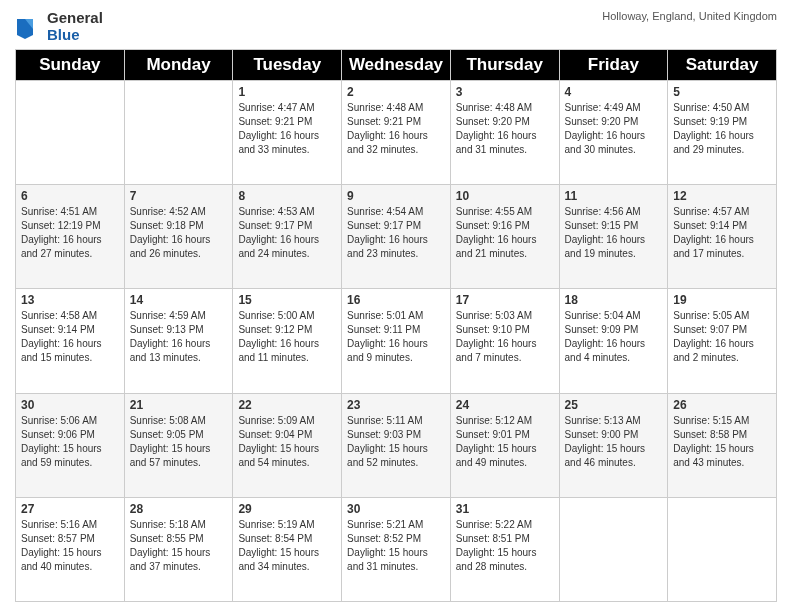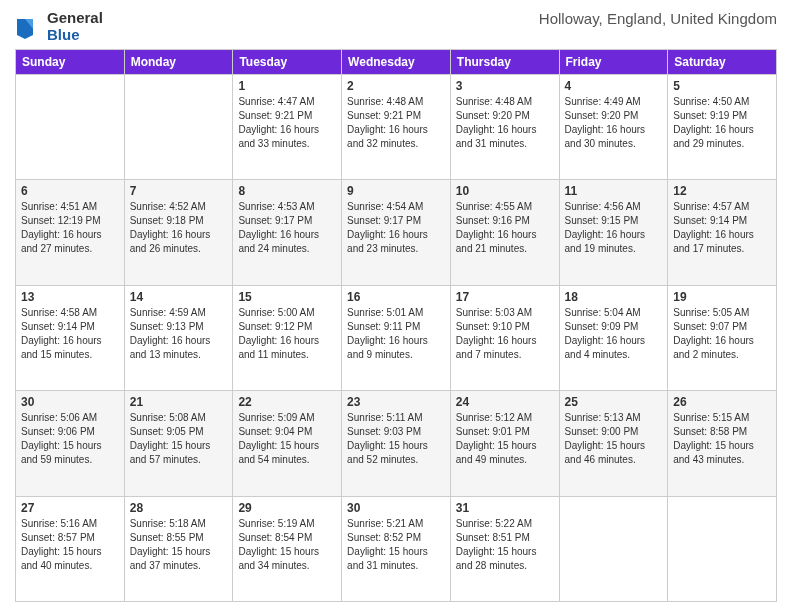--- a/index.html
+++ b/index.html
@@ -50,36 +50,36 @@
     .title-block {
       text-align: right;
     }
     .main-title {
       font-size: 36px;
       font-weight: bold;
       color: #333;
       line-height: 1.1;
     }
     .subtitle {
-      font-size: 15px;
+      font-size: 11px;
       color: #555;
       margin-left: 28px;
     }
     .calendar-table {
       width: 100%;
       border-collapse: collapse;
       flex: 1;
       table-layout: fixed;
     }
     .calendar-table thead tr th {
-      background-color: #6d28d9;
+      background-color: #000000;
       color: #fff;
-      text-align: left;
+      text-align: center;
       padding: 5px 6px;
-      font-size: 12px;
+      font-size: 17px;
       font-weight: bold;
       border: 1px solid #ccc;
     }
     .calendar-table tbody tr td {
       border: 1px solid #ccc;
       vertical-align: top;
       padding: 4px 5px;
       font-size: 10.5px;
       color: #333;
       background: #fff;

